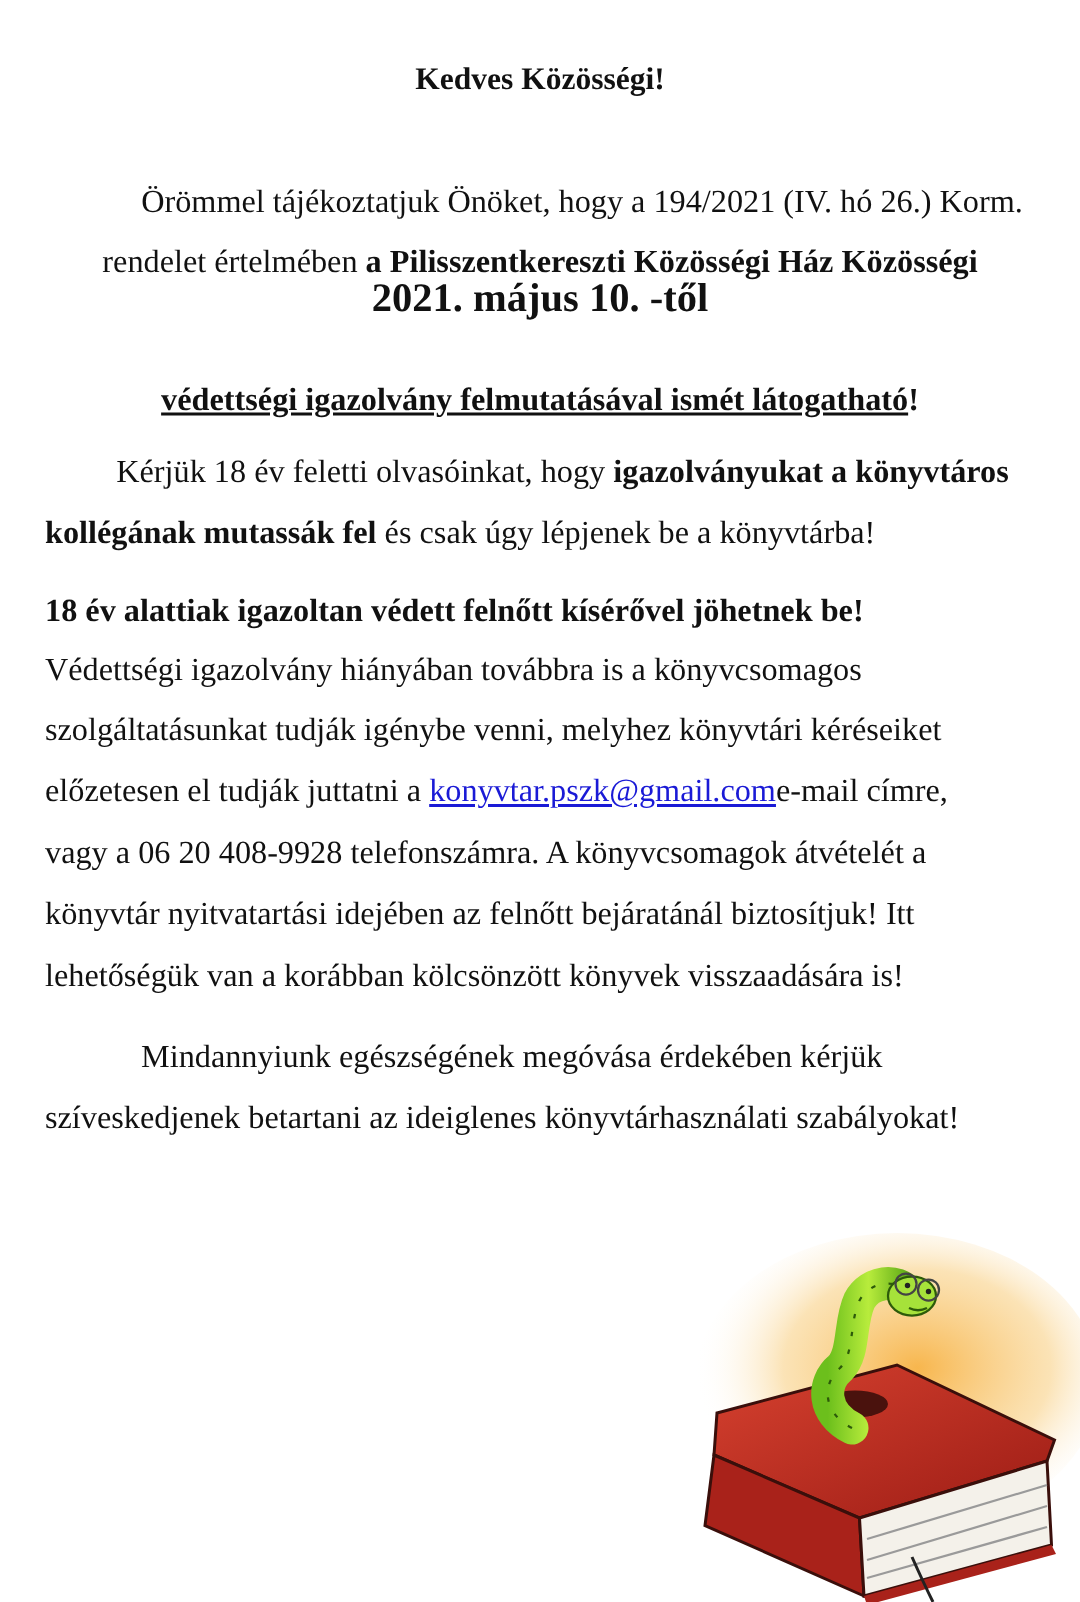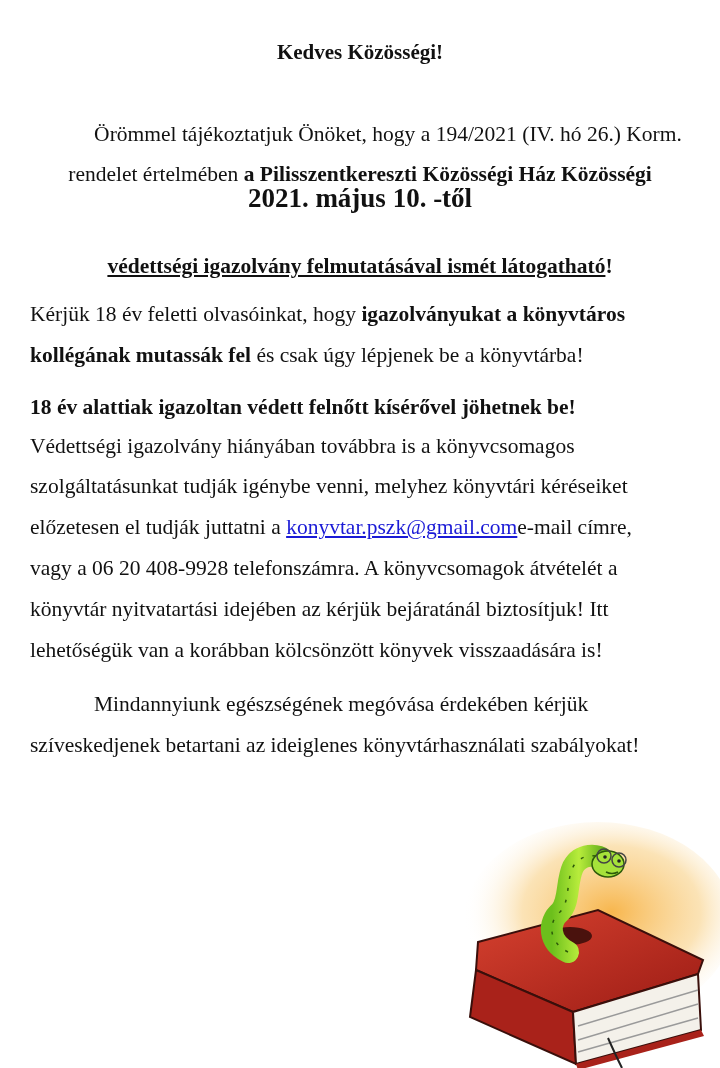--- a/index.html
+++ b/index.html
@@ -30,36 +30,36 @@
 <div class="line center" style="top:160px;">
   <span>rendelet értelmében </span><b>a Pilisszentkereszti Közösségi Ház Közösségi</b>
 </div>
 
 <div class="line center date" style="top:184px;">2021. május 10. -től</div>
 
 <div class="line center" style="top:252px;">
   <span class="underline-bold">védettségi igazolvány felmutatásával ismét látogatható</span><b>!</b>
 </div>
 
-<div class="line left" style="top:300px;">
+<div class="line left" style="top:300px;text-align:center;">
   <span>Kérjük 18 év feletti olvasóinkat, hogy </span><b>igazolványukat a könyvtáros</b>
 </div>
 <div class="line left" style="top:341px;">
   <b>kollégának mutassák fel</b><span> és csak úgy lépjenek be a könyvtárba!</span>
 </div>
 
 <div class="line left" style="top:393px;"><b>18 év alattiak igazoltan védett felnőtt kísérővel jöhetnek be!</b></div>
 
 <div class="line left" style="top:432px;">Védettségi igazolvány hiányában továbbra is a könyvcsomagos</div>
 <div class="line left" style="top:472px;">szolgáltatásunkat tudják igénybe venni, melyhez könyvtári kéréseiket</div>
 <div class="line left" style="top:513px;">
   <span>előzetesen el tudják juttatni a </span><span class="email">konyvtar.pszk@gmail.com</span><span>e-mail címre,</span>
 </div>
 <div class="line left" style="top:554px;font-family:Liberation Serif, serif;">vagy a 06 20 408-9928 telefonszámra. A könyvcsomagok átvételét a</div>
-<div class="line left" style="top:595px;">könyvtár nyitvatartási idejében az kérjük bejáratánál biztosítjuk! Itt</div>
+<div class="line left" style="top:595px;">könyvtár nyitvatartási idejében az felnőtt bejáratánál biztosítjuk! Itt</div>
 <div class="line left" style="top:636px;">lehetőségük van a korábban kölcsönzött könyvek visszaadására is!</div>
 
 <div class="line" style="top:690px; left:94px; width:626px;">Mindannyiunk egészségének megóvása érdekében kérjük</div>
 <div class="line left" style="top:731px;">szíveskedjenek betartani az ideiglenes könyvtárhasználati szabályokat!</div>
 
 <div class="image-box">
   <svg width="272" height="256" viewBox="0 0 272 256">
     <defs>
       <radialGradient id="splash" cx="0.55" cy="0.45" r="0.55">
         <stop offset="0" stop-color="#f6a92e" stop-opacity="0.85"></stop>

